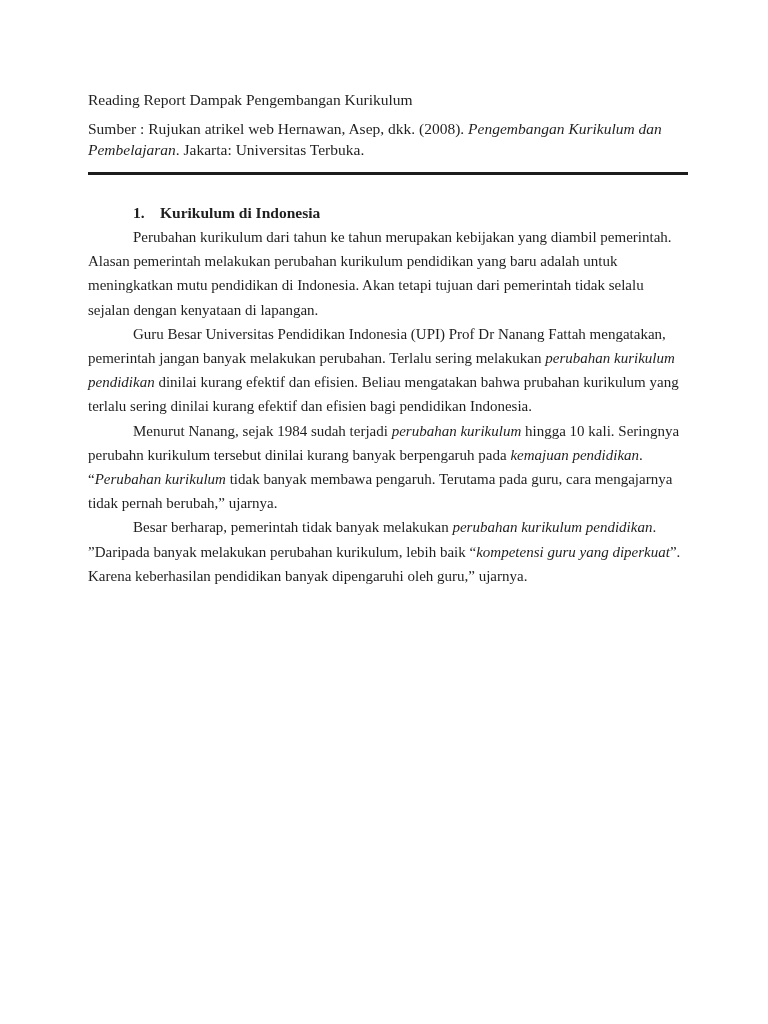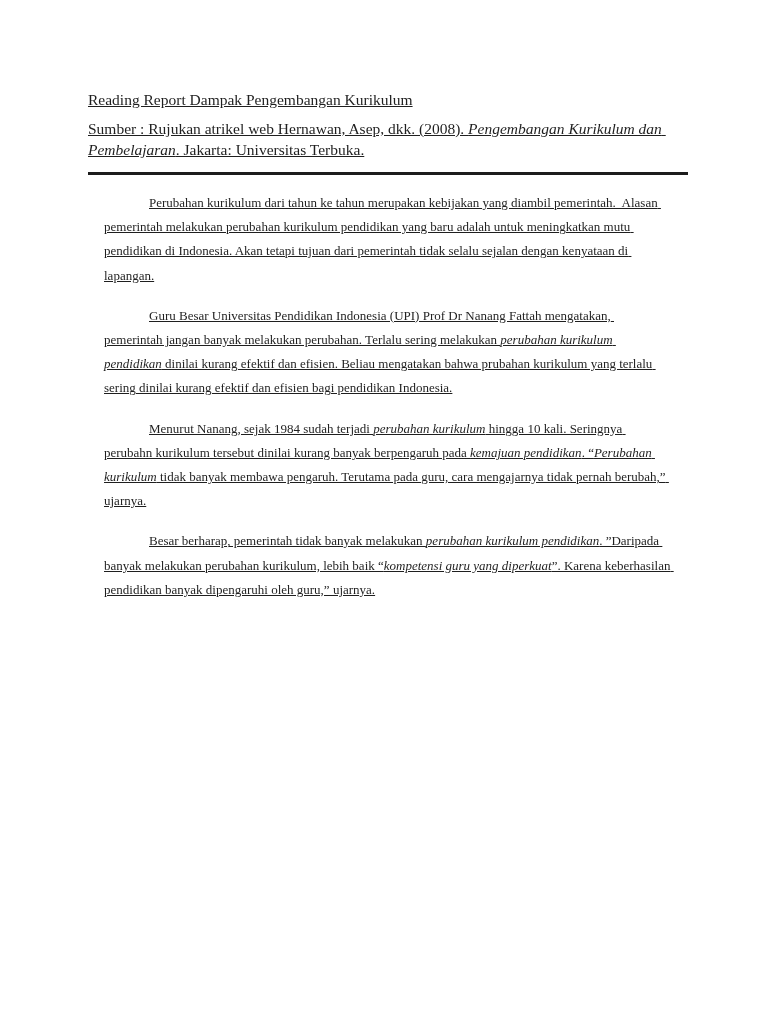--- a/index.html
+++ b/index.html
@@ -14,21 +14,20 @@
     height: 1024px;
     background: var(--page-bg, #ffffff);
     color: var(--text-color, #1f1f1f);
     font-family: "Liberation Serif", serif;
     overflow: hidden;
   }
   .content {
     box-sizing: border-box;
     padding: 89px 80px 30px 88px;
     width: 768px;
-    text-decoration: underline;
   }
   .doc-title,
   .meta-line {
     font-size: 15.5px;
     line-height: 21px;
     margin: 0 0 8px 0;
     white-space: pre-wrap;
   }
   .meta-line.sumber {
     margin-bottom: 12px;
@@ -43,41 +42,42 @@
     font-weight: bold;
     font-size: 15.5px;
     line-height: 24px;
     margin: 26px 0 0 45px;
   }
   .section-heading .num {
     display: inline-block;
     min-width: 27px;
   }
   .body-para {
-    font-size: 13px;
+    font-size: 15px;
     line-height: 24.2px;
-    margin: 16px;
+    margin: 0;
     text-indent: 45px;
     white-space: pre-wrap;
   }
 </style>
 </head>
 <body>
 
 <div class="page">
   <div class="content">
 
     <p class="doc-title">Reading Report Dampak Pengembangan Kurikulum</p>
 
 
 
     <p class="meta-line sumber"><span>Sumber : Rujukan atrikel web Hernawan, Asep, dkk. (2008). </span><i>Pengembangan Kurikulum dan Pembelajaran</i><span>. Jakarta: Universitas Terbuka.</span></p>
 
     <hr class="divider">
 
+    <p class="section-heading"><span class="num">1.</span><span>Kurikulum di Indonesia</span></p>
 
     <p class="body-para"><span>Perubahan kurikulum dari tahun ke tahun merupakan kebijakan yang diambil pemerintah.  Alasan pemerintah melakukan perubahan kurikulum pendidikan yang baru adalah untuk meningkatkan mutu pendidikan di Indonesia. Akan tetapi tujuan dari pemerintah tidak selalu sejalan dengan kenyataan di lapangan.</span></p>
 
     <p class="body-para"><span>Guru Besar Universitas Pendidikan Indonesia (UPI) Prof Dr Nanang Fattah mengatakan, pemerintah jangan banyak melakukan perubahan. Terlalu sering melakukan </span><i>perubahan kurikulum pendidikan</i><span> dinilai kurang efektif dan efisien. Beliau mengatakan bahwa prubahan kurikulum yang terlalu sering dinilai kurang efektif dan efisien bagi pendidikan Indonesia.</span></p>
 
 
     <p class="body-para"><span>Menurut Nanang, sejak 1984 sudah terjadi </span><i>perubahan kurikulum</i><span> hingga 10 kali. Seringnya perubahn kurikulum tersebut dinilai kurang banyak berpengaruh pada </span><i>kemajuan pendidikan</i><span>. “</span><i>Perubahan kurikulum</i><span> tidak banyak membawa pengaruh. Terutama pada guru, cara mengajarnya tidak pernah berubah,” ujarnya.</span></p>
 
     <p class="body-para"><span>Besar berharap, pemerintah tidak banyak melakukan </span><i>perubahan kurikulum pendidikan</i><span>. ”Daripada banyak melakukan perubahan kurikulum, lebih baik “</span><i>kompetensi guru yang diperkuat</i><span>”. Karena keberhasilan pendidikan banyak dipengaruhi oleh guru,” ujarnya.</span></p>
 

